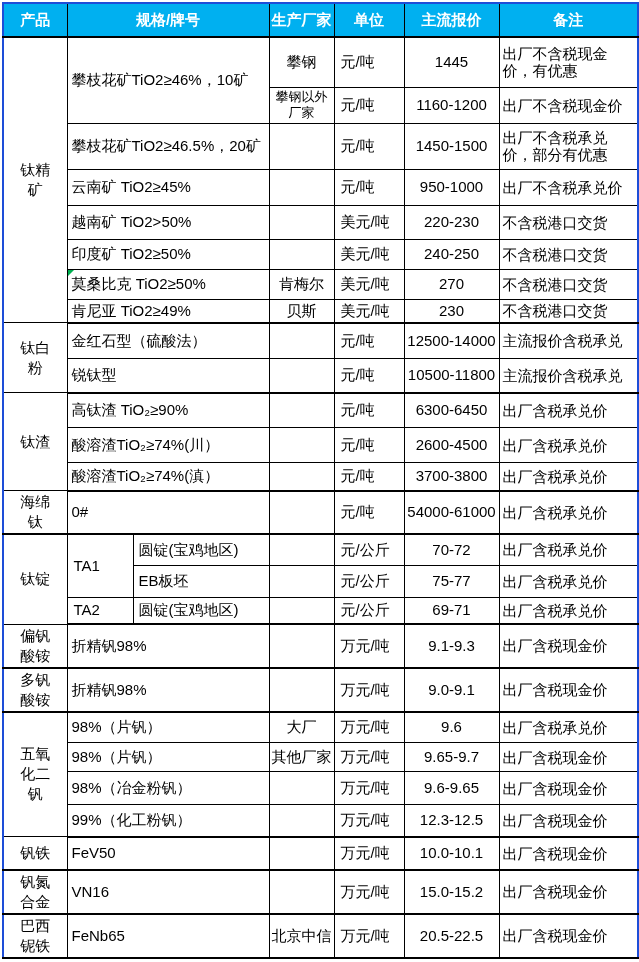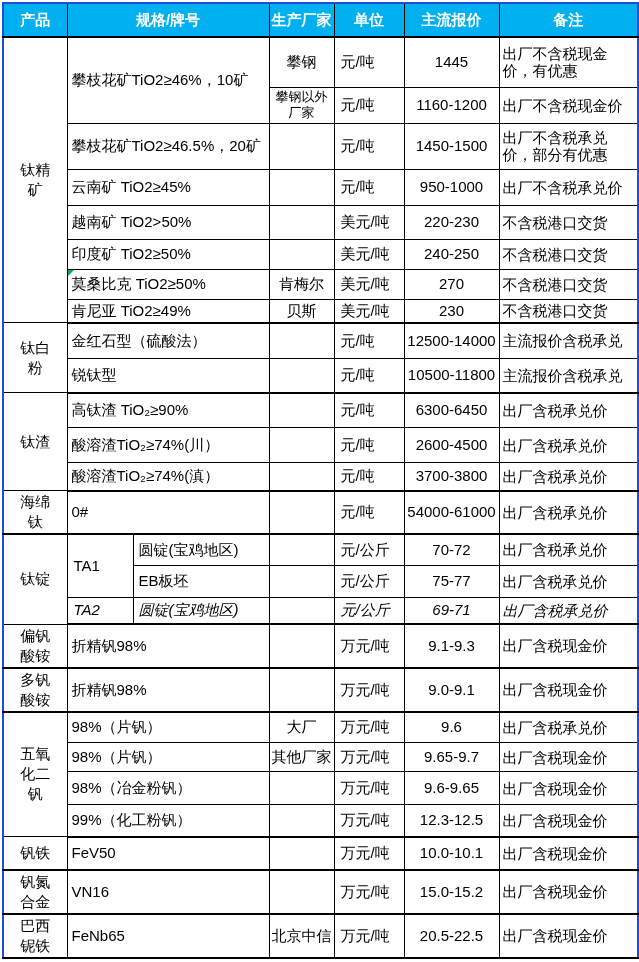--- a/index.html
+++ b/index.html
@@ -194,21 +194,21 @@
         <td class="col-price"><span>70-72</span></td>
         <td class="col-note"><span>出厂含税承兑价</span></td>
       </tr>
       <tr style="height: 32px;">
         <td class="col-spec-b"><span>EB板坯</span></td>
         <td class="col-maker"><span></span></td>
         <td class="col-unit"><span>元/公斤</span></td>
         <td class="col-price"><span>75-77</span></td>
         <td class="col-note"><span>出厂含税承兑价</span></td>
       </tr>
-      <tr class="group-end" style="height: 27px; font-style: italic;">
+      <tr class="group-end" style="height: 27px;">
         <td class="col-spec-a"><span>TA2</span></td>
         <td class="col-spec-b"><span>圆锭(宝鸡地区)</span></td>
         <td class="col-maker"><span></span></td>
         <td class="col-unit"><span>元/公斤</span></td>
         <td class="col-price"><span>69-71</span></td>
         <td class="col-note"><span>出厂含税承兑价</span></td>
       </tr>
       <tr class="group-end" style="height: 33px; border-radius: 10px;">
         <td class="col-product"><span>偏钒酸铵</span></td>
         <td class="col-spec" colspan="2"><span>折精钒98%</span></td>

